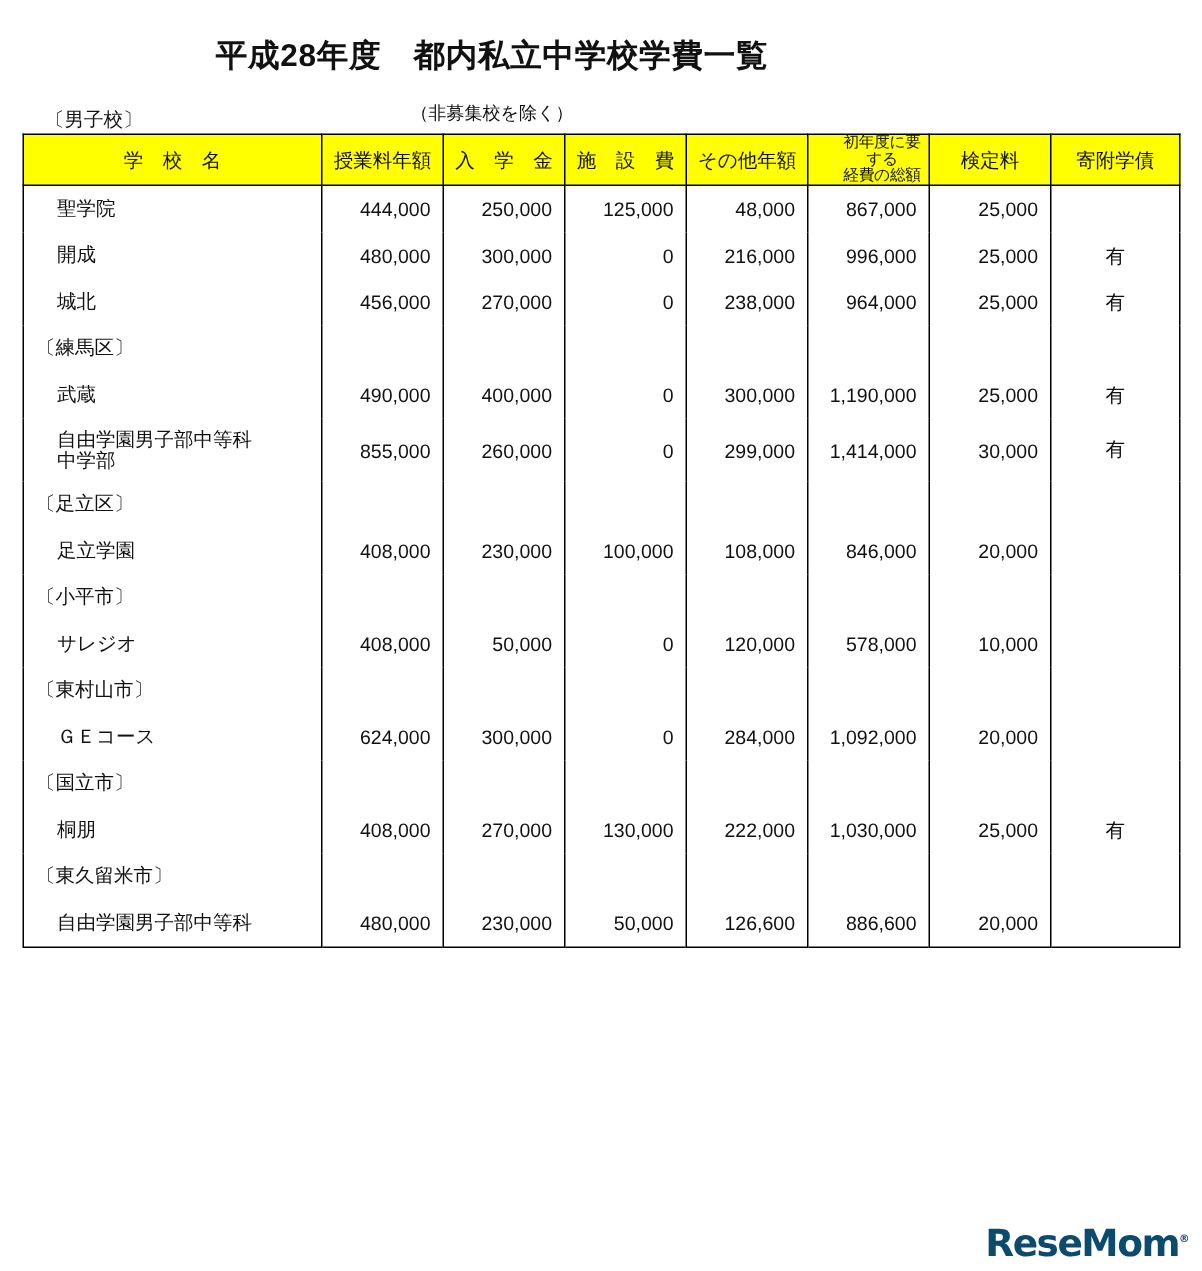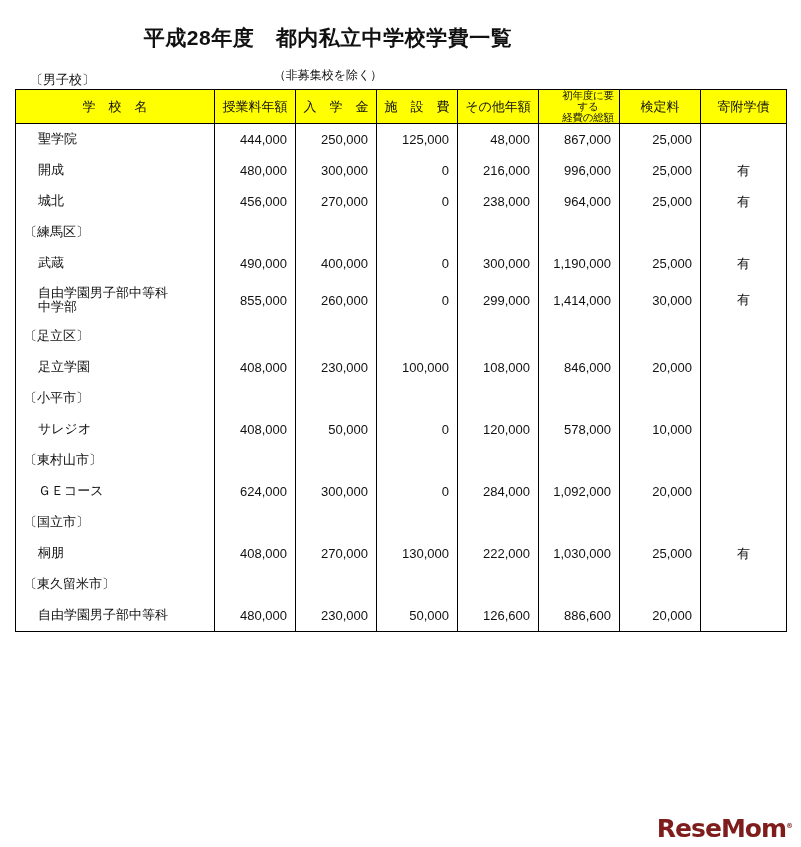--- a/index.html
+++ b/index.html
@@ -134,21 +134,21 @@
   .sub-line-1 { display: block; padding-left: 0px; }
   .sub-line-2 { display: block; padding-left: 14px; }
 
   
   #watermark {
     position: absolute;
     right: 8px;
     bottom: 6px;
     font-size: 25px;
     font-weight: bold;
-    color: #7f1d1d;
+    color: #0c4a6e;
     letter-spacing: -1px;
     font-family: "DejaVu Sans", sans-serif;
     line-height: 1;
     user-select: none;
     text-align: right;
   }
   #watermark .tm {
     font-size: 7px;
     vertical-align: super;
     letter-spacing: 0;

